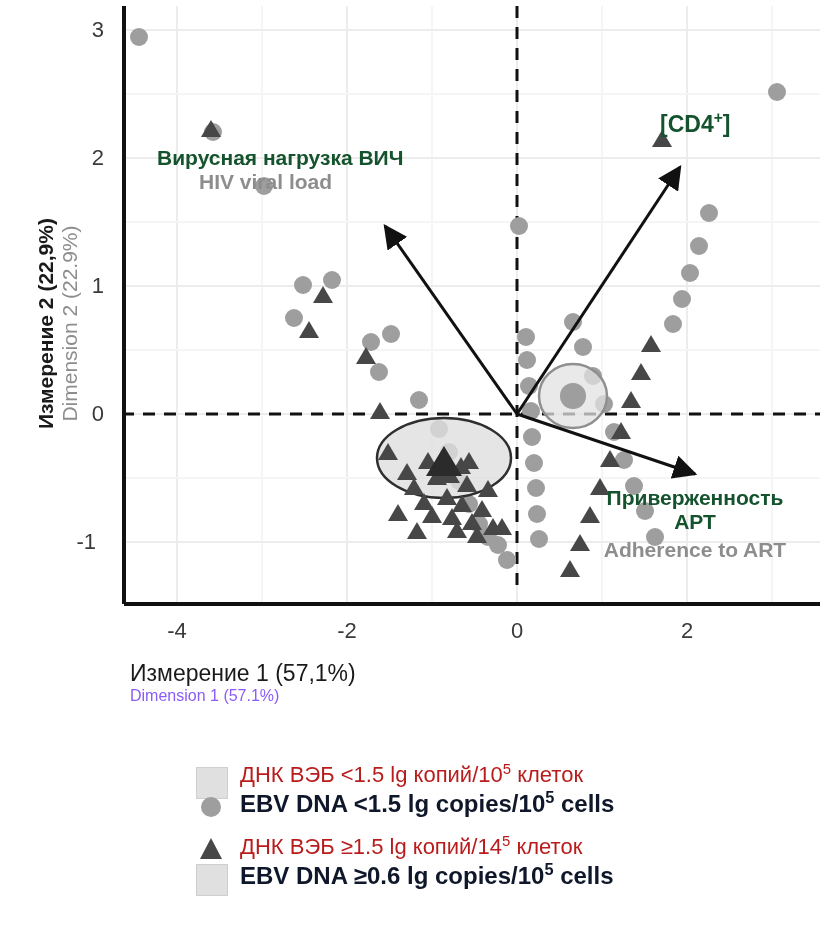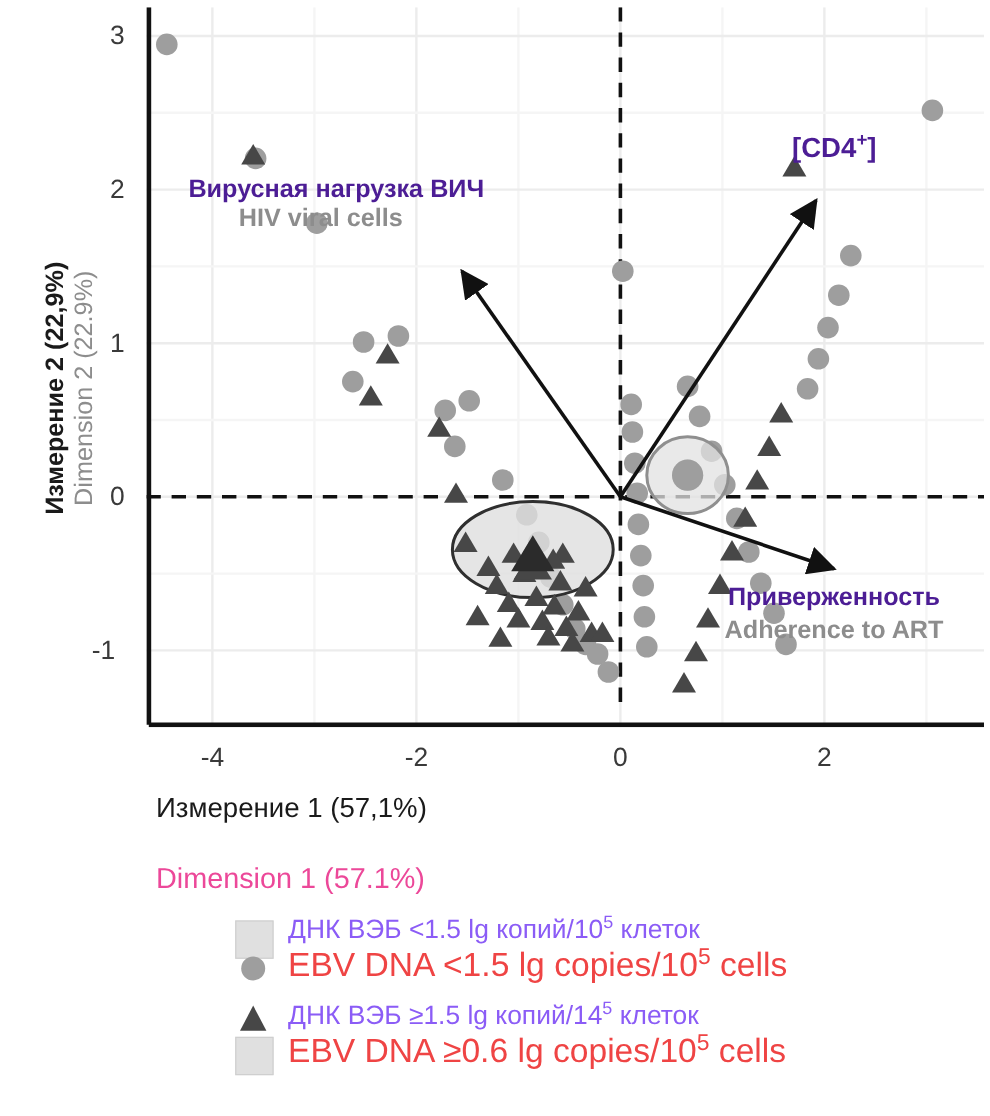--- a/index.html
+++ b/index.html
@@ -50,24 +50,23 @@
     top: 660px;
     width: 620px;
     line-height: 1.18;
   }
   .x-axis-title .ru {
     font-size: 23px;
     font-weight: 400;
     color: #1a1a1a;
   }
   .x-axis-title .en {
-    font-size: 24px;
+    font-size: 16px;
     font-weight: 400;
-    color: #ec4899;
-    margin-top: 32px;
+    color: #8b5cf6;
   }
   
   #plot-area {
     position: absolute;
     left: 122px;
     top: 6px;
     width: 698px;
     height: 600px;
   }
   #plot-svg { display: block; }
@@ -83,21 +82,21 @@
     width: 40px;
   }
   
   .annot {
     position: absolute;
     line-height: 1.15;
   }
   .annot .ru {
     font-size: 21px;
     font-weight: 700;
-    color: #4c1d95;
+    color: #14532d;
     white-space: nowrap;
   }
   .annot .en {
     font-size: 21px;
     font-weight: 700;
     color: #8d8d8d;
     white-space: nowrap;
   }
   .annot.cd4 .ru { font-size: 23px; }
   
@@ -127,27 +126,28 @@
     background: #e0e0e0;
     border: 1px solid #cfcfcf;
   }
   .legend-key .glyph {
     position: absolute;
     left: 0; top: 30px;
     width: 30px; height: 30px;
   }
   .legend-text .ru {
     font-size: 22px;
-    color: #8b5cf6;
+    color: #b91c1c;
     white-space: nowrap;
   }
   .legend-text .en {
-    font-size: 28px;
-    color: #ef4444;
-    white-space: nowrap;
+    font-size: 24px;
+    color: #0f172a;
+    white-space: nowrap;
+    font-weight: bold;
   }
   sup { font-size: 0.68em; }
 </style>
 </head>
 <body>
 
 <div id="root">
 
   <div class="y-axis-title">
     <div class="ru">Измерение 2 (22,9%)</div>
@@ -311,29 +311,30 @@
     <div class="tick-label ytick" style="left:-58px; top:395px;">0</div>
     <div class="tick-label ytick" style="left:-66px; top:523px;">-1</div>
 
     <div class="tick-label" style="left:35px; top:612px; width:40px;">-4</div>
     <div class="tick-label" style="left:205px; top:612px; width:40px;">-2</div>
     <div class="tick-label" style="left:375px; top:612px; width:40px;">0</div>
     <div class="tick-label" style="left:545px; top:612px; width:40px;">2</div>
 
     <div class="annot" style="left:20px; top:140px;margin-left:15px;">
       <div class="ru">Вирусная  нагрузка  ВИЧ</div>
-      <div class="en" style="padding-left:42px;"><span>HIV  viral cells</span></div>
+      <div class="en" style="padding-left:42px;"><span>HIV  viral load</span></div>
     </div>
 
     <div class="annot cd4" style="left:538px; top:103px;">
       <div class="ru"><span>[CD4</span><sup>+</sup><span>]</span></div>
     </div>
 
     <div class="annot" style="left:448px; top:480px; text-align:center; width:250px;">
       <div class="ru">Приверженность</div>
+      <div class="ru">АРТ</div>
       <div class="en" style="margin-top:4px;">Adherence to ART</div>
     </div>
   </div>
 
   <div class="x-axis-title">
     <div class="ru">Измерение 1 (57,1%)</div>
     <div class="en">Dimension 1 (57.1%)</div>
   </div>
 
   <div id="legend">

